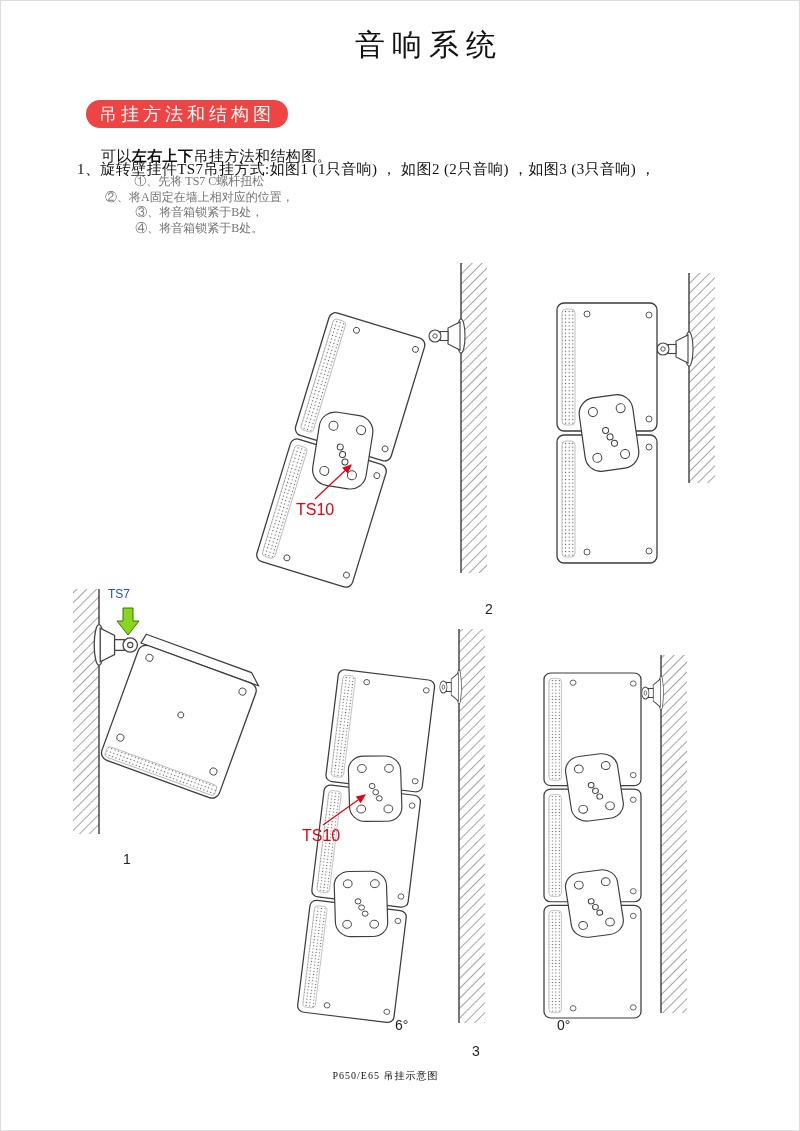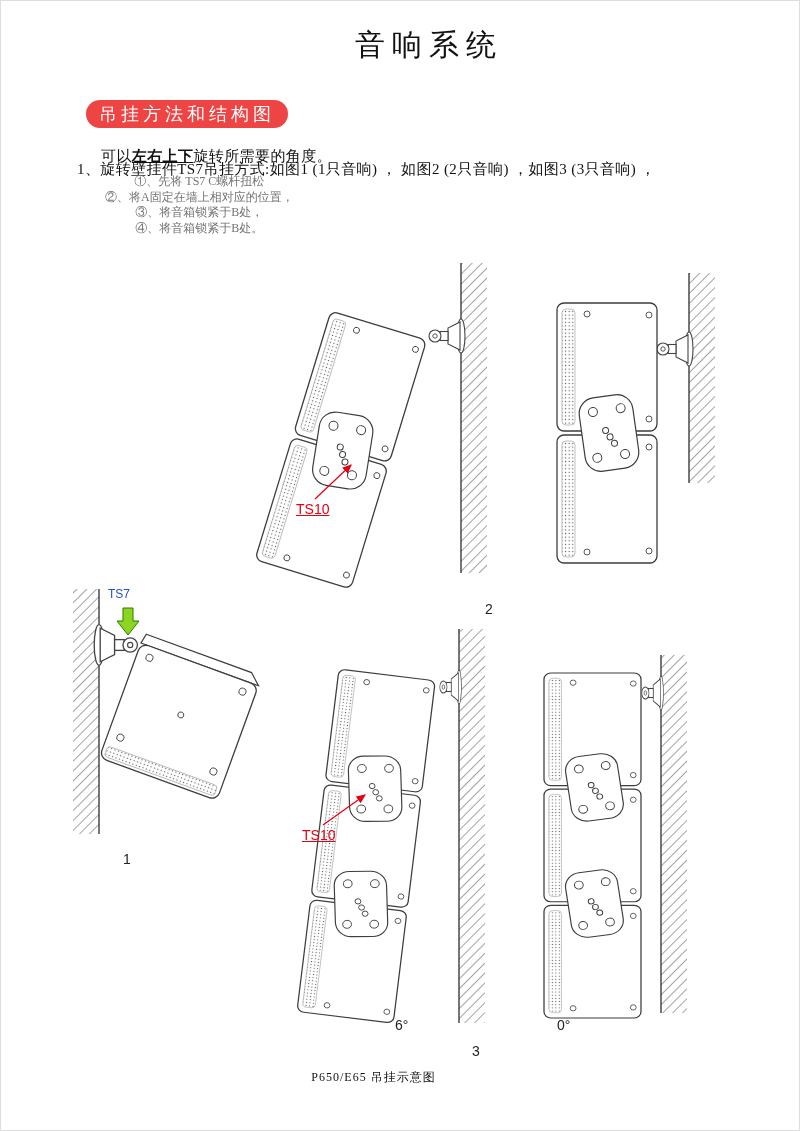--- a/index.html
+++ b/index.html
@@ -7,26 +7,26 @@
   body { background:#f2f2f2; font-family:"Liberation Serif", serif; }
   .page { position:relative; width:800px; height:1131px; background:#ffffff;
           border:1px solid #ddd; overflow:hidden; }
   .abs { position:absolute; }
   .title { top:24px; left:0; width:800px; text-align:center; font-size:30px;
            letter-spacing:7px; color:#111;margin-left:28px; }
   .badge { top:80px; left:85px; background:#ef4444; color:#fff; font-size:18px;
            letter-spacing:4px; padding:2px 13px; border-radius:15px;margin-top:19px; }
   .para1 { top:123px; left:76px; font-size:15px; color:#111; letter-spacing:0.4px;margin-top:36px; }
   .para2 { top:146px; left:100px; font-size:15px; color:#111; letter-spacing:0.4px; }
-  .em    { font-weight:bold; text-decoration:underline; }
+  .em    { font-weight:bold; }
   .steps { top:173px; left:104px; font-size:12px; line-height:15.5px; color:#737373;text-align:center; }
   .fig-num { font-size:14px; color:#222; font-family:"Liberation Sans", sans-serif; }
-  .ts-red  { color:#e60012; font-size:14px; font-family:"Liberation Sans", sans-serif;text-decoration:underline; }
+  .ts-red  { color:#e60012; font-size:16px; font-family:"Liberation Sans", sans-serif; }
   .ts-blk  { color:#1d4ed8; font-size:12px; font-family:"Liberation Sans", sans-serif; }
-  .footer { top:1068px; left:0; width:745px; text-align:center; font-size:12px;
+  .footer { top:1068px; left:12px; width:745px; text-align:center; font-size:10px;
             letter-spacing:1px; color:#111; }
   svg.diagram { position:absolute; top:0; left:0; }
   .hole { fill:#fff; stroke:#3d3d3d; stroke-width:1; }
   .scr  { fill:#fff; stroke:#444; stroke-width:0.9; }
   .wline { stroke:#3d3d3d; stroke-width:1.4; }
 </style>
 </head>
 <body>
 
 <div class="page">
@@ -144,21 +144,21 @@
     <polygon points="122,607 132,607 132,620 138,620 127,634 116,620 122,620" fill="#8cd51f" stroke="#2f7a00" stroke-width="1"></polygon>
   </svg>
 
   <div class="abs title">音响系统</div>
 
   <div class="abs badge">吊挂方法和结构图</div>
 
   <div class="abs para1">1、旋转壁挂件TS7吊挂方式:如图1 (1只音响) ， 如图2 (2只音响) ，如图3 (3只音响) ，</div>
 
   <div class="abs para2">
-    <span>可以</span><span class="em">左右上下</span><span>旋转所需要的角度。</span>
+    <span>可以</span><span class="em">左右上下</span><span>吊挂方法和结构图。</span>
   </div>
 
   <div class="abs steps">
     <div>①、先将 TS7 C螺杆扭松</div>
     <div>②、将A固定在墙上相对应的位置，</div>
     <div>③、将音箱锁紧于B处，</div>
     <div>④、将音箱锁紧于B处。</div>
   </div>
 
   <div class="abs ts-blk" style="top:586px; left:107px;">TS7</div>

